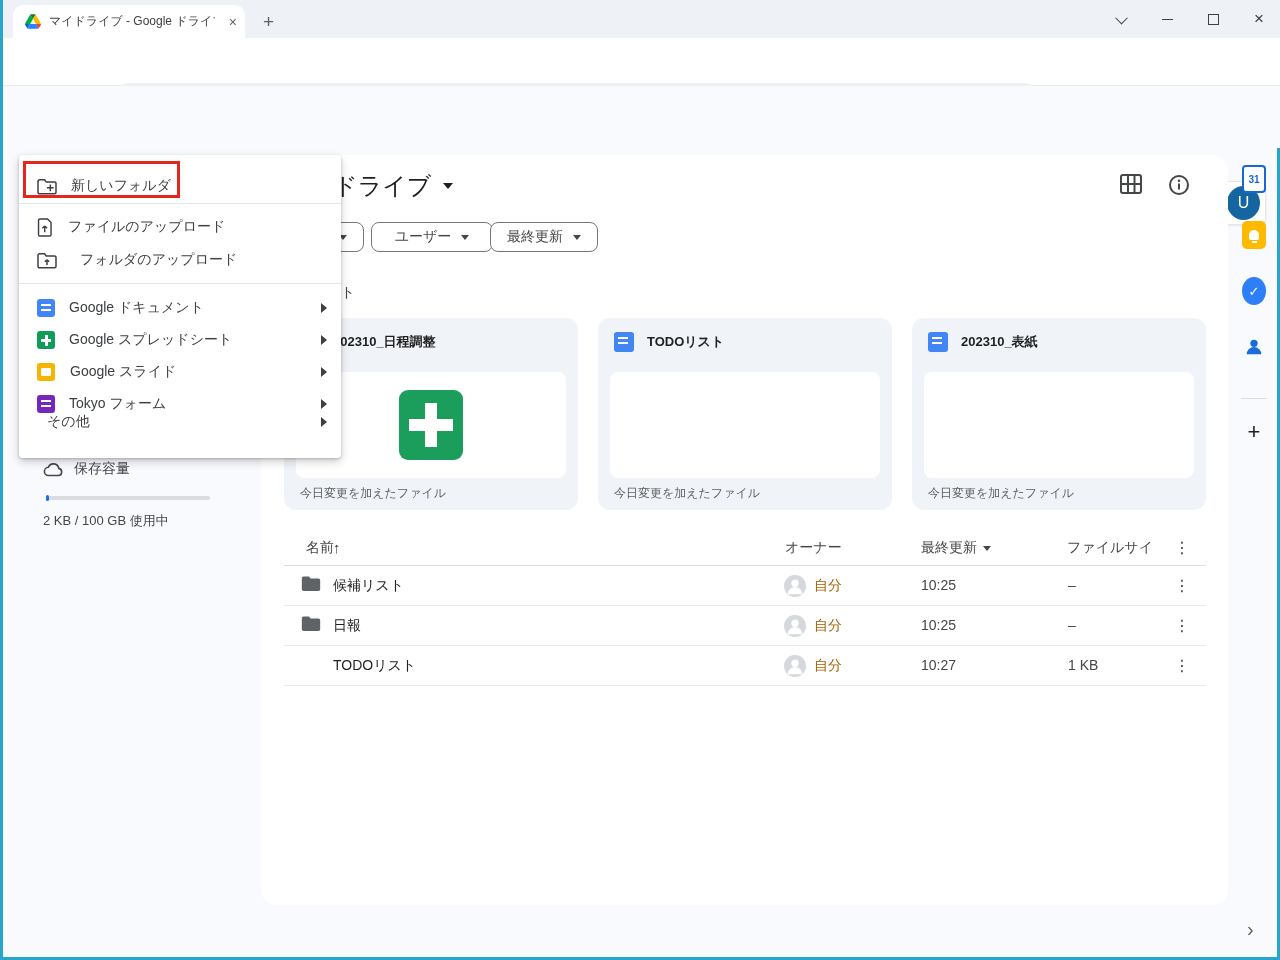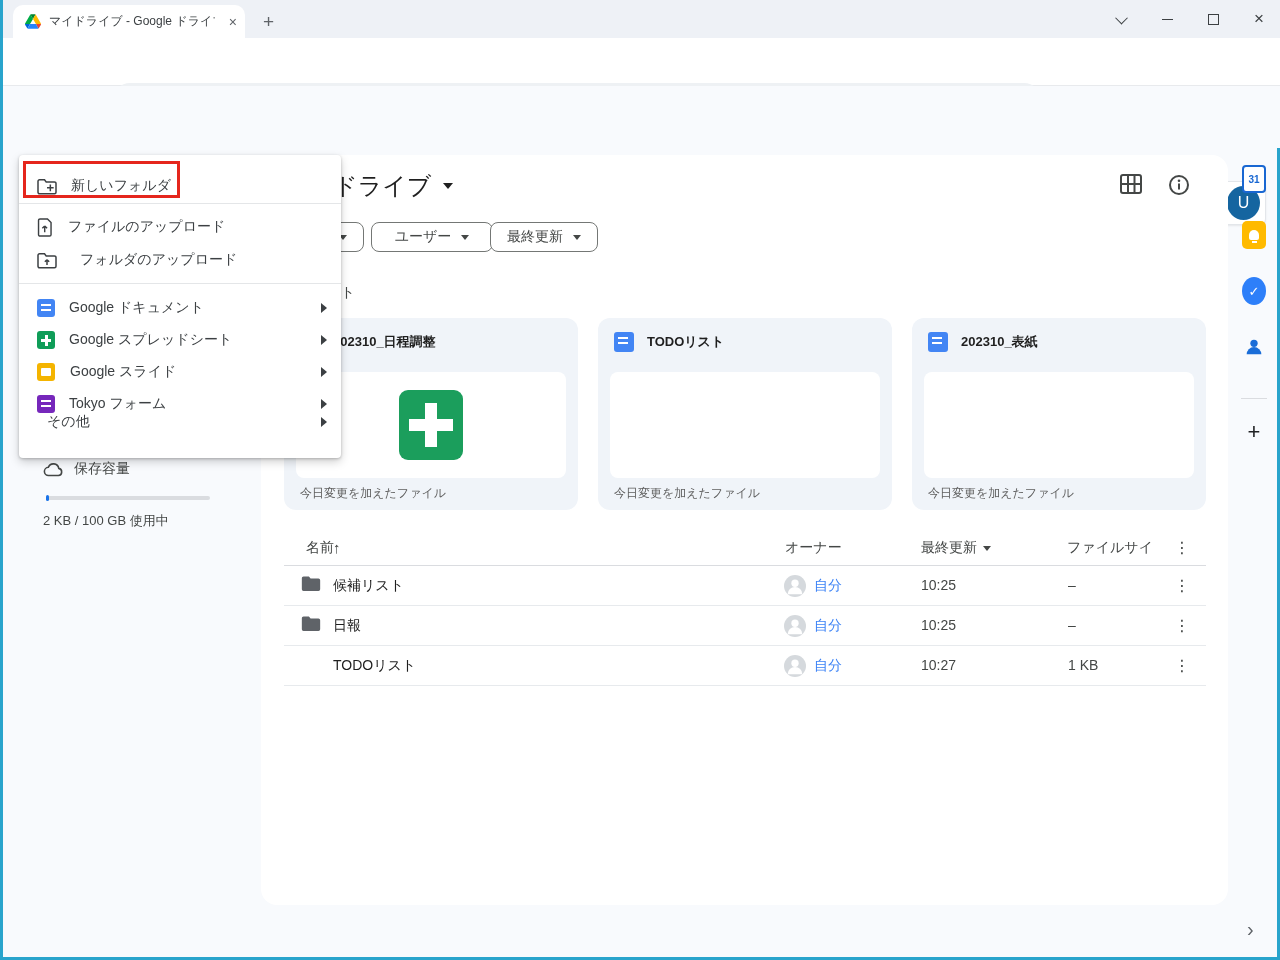--- a/index.html
+++ b/index.html
@@ -104,21 +104,21 @@
 
   
   #list-header { position:absolute; left:281px; top:530px; width:922px; height:36px; border-bottom:1px solid #dadce0;
                  font-size:14px; color:#444746; }
   .lh { position:absolute; top:9px; } 
   .row { position:absolute; left:281px; width:922px; height:40px; border-bottom:1px solid #e7eaed; font-size:14px; color:#1f1f1f; }
   #row-0 { top:566px; } #row-1 { top:606px; } #row-2 { top:646px; }
   .cell-icon { position:absolute; left:17px; top:9px; }
   .cell-name { position:absolute; left:49px; top:11px; }
   .owner-av { position:absolute; left:500px; top:9px; width:22px; height:22px; border-radius:50%; background:#d5d9dd; overflow:hidden; }
-  .cell-owner { position:absolute; left:530px; top:11px; color:#3b82f6; }
+  .cell-owner { position:absolute; left:530px; top:11px; color:#a16207; }
   .cell-time { position:absolute; left:637px; top:11px; color:#444746; }
   .cell-size { position:absolute; left:784px; top:11px; color:#444746; }
   .cell-kebab { position:absolute; left:890px; top:10px; color:#444746; font-size:16px; }
   #lh-sort { left:49px; font-size:15px; color:#444746; }
   #lh-owner { left:501px; } #lh-mod { left:637px; } #lh-size { left:783px; } #lh-kebab { left:890px; top:8px; font-size:16px; color:#444746; }
   #lh-mod .mini-caret { display:inline-block; width:0; height:0; border-left:4px solid transparent; border-right:4px solid transparent;
                         border-top:5px solid #444746; margin-left:6px; vertical-align:middle; }
 
   
   .strip-ic { position:absolute; left:1239px; width:24px; height:28px; display:flex; align-items:center; justify-content:center; }

